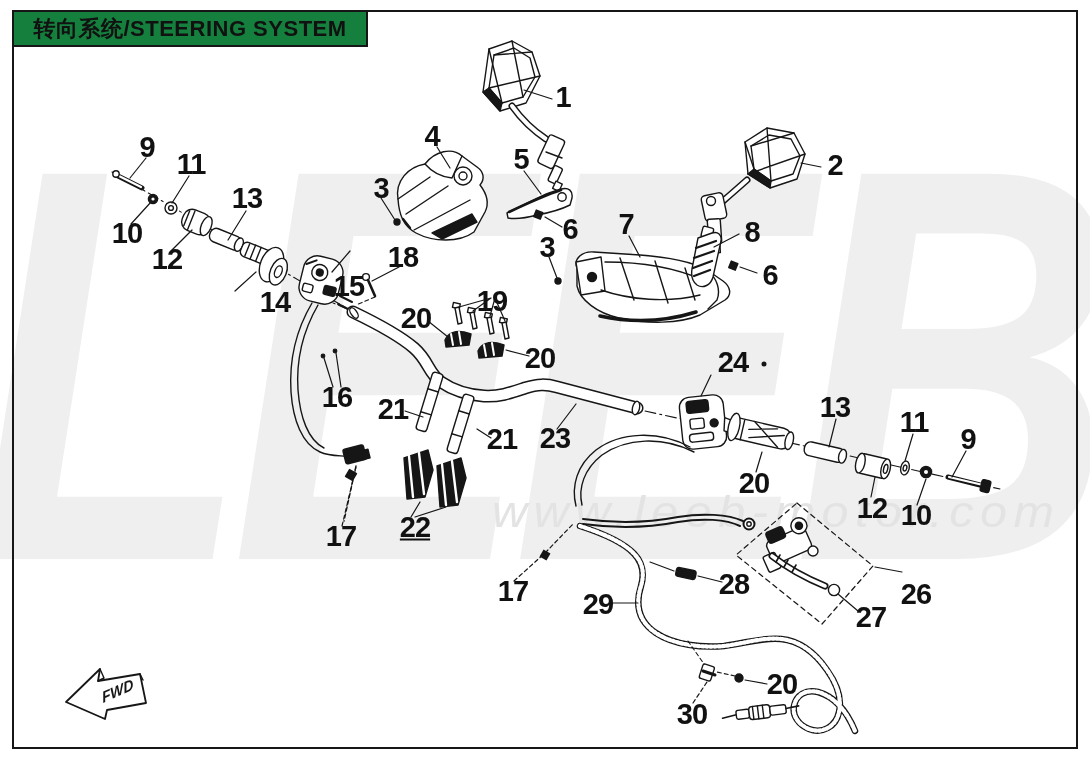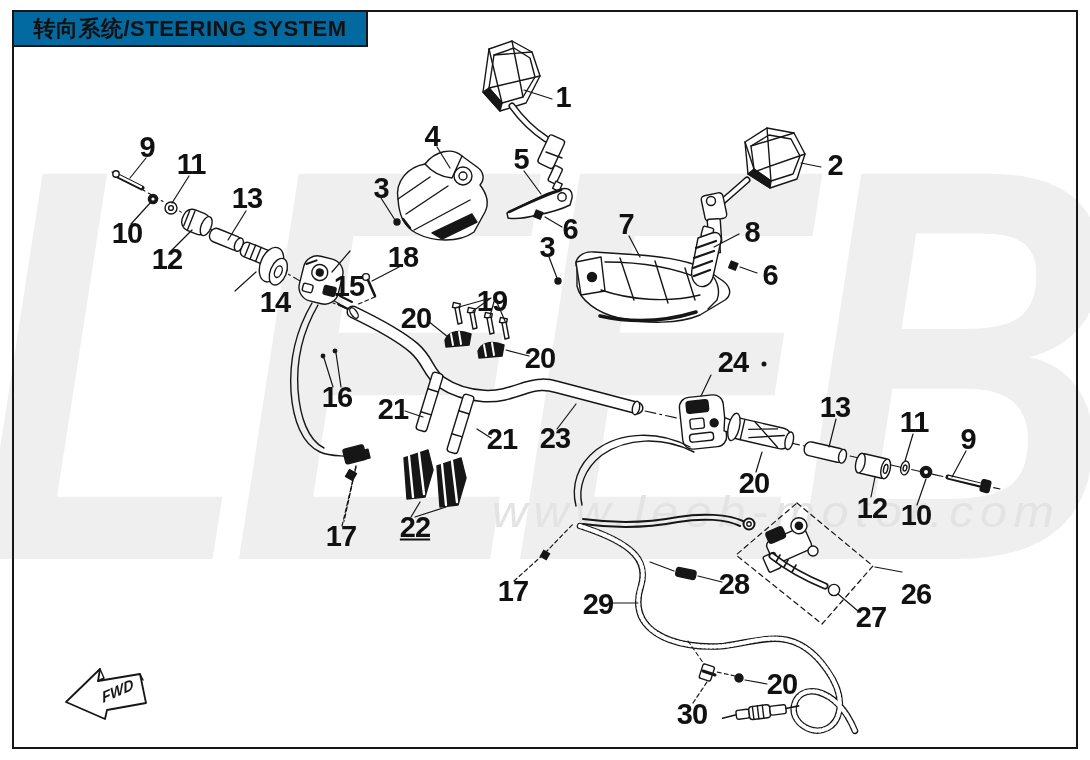--- a/index.html
+++ b/index.html
@@ -1,20 +1,20 @@
 <!DOCTYPE html>
 <html><head>
 <meta charset="utf-8">
 <style>
   html,body{margin:0;padding:0;background:#ffffff;}
   .sheet{position:relative;width:1090px;height:760px;background:#fff;overflow:hidden;
          font-family:"Liberation Sans",sans-serif;color:#111;}
   .frame{position:absolute;left:12px;top:10px;width:1062px;height:735px;border:2px solid #161616;z-index:1;}
   .title-box{position:absolute;left:12px;top:10px;width:352px;height:33px;border:2px solid #161616;
-             background:#0369a1;display:flex;align-items:center;justify-content:center;
+             background:#15803d;display:flex;align-items:center;justify-content:center;
              font-weight:bold;font-size:22px;letter-spacing:.5px;z-index:3;}
   .wm-brand{position:absolute;left:-25px;top:85px;width:1400px;font-size:560px;line-height:1;
             font-weight:bold;font-style:italic;color:#efefef;letter-spacing:-22px;
             transform:scaleX(.8);transform-origin:left top;z-index:0;user-select:none;white-space:nowrap;}
   .wm-url{position:absolute;left:492px;top:486px;font-size:45px;font-style:italic;color:#e3e3e3;
           letter-spacing:6px;transform:scaleX(1.08);transform-origin:left top;z-index:0;white-space:nowrap;}
   svg.draw{position:absolute;left:0;top:0;z-index:2;}
   .callout-layer{position:absolute;left:0;top:0;width:100%;height:100%;z-index:4;pointer-events:none;}
   .callout{position:absolute;transform:translate(-50%,-50%);font-weight:bold;font-size:29px;
            letter-spacing:-1px;line-height:1;color:#111;}

